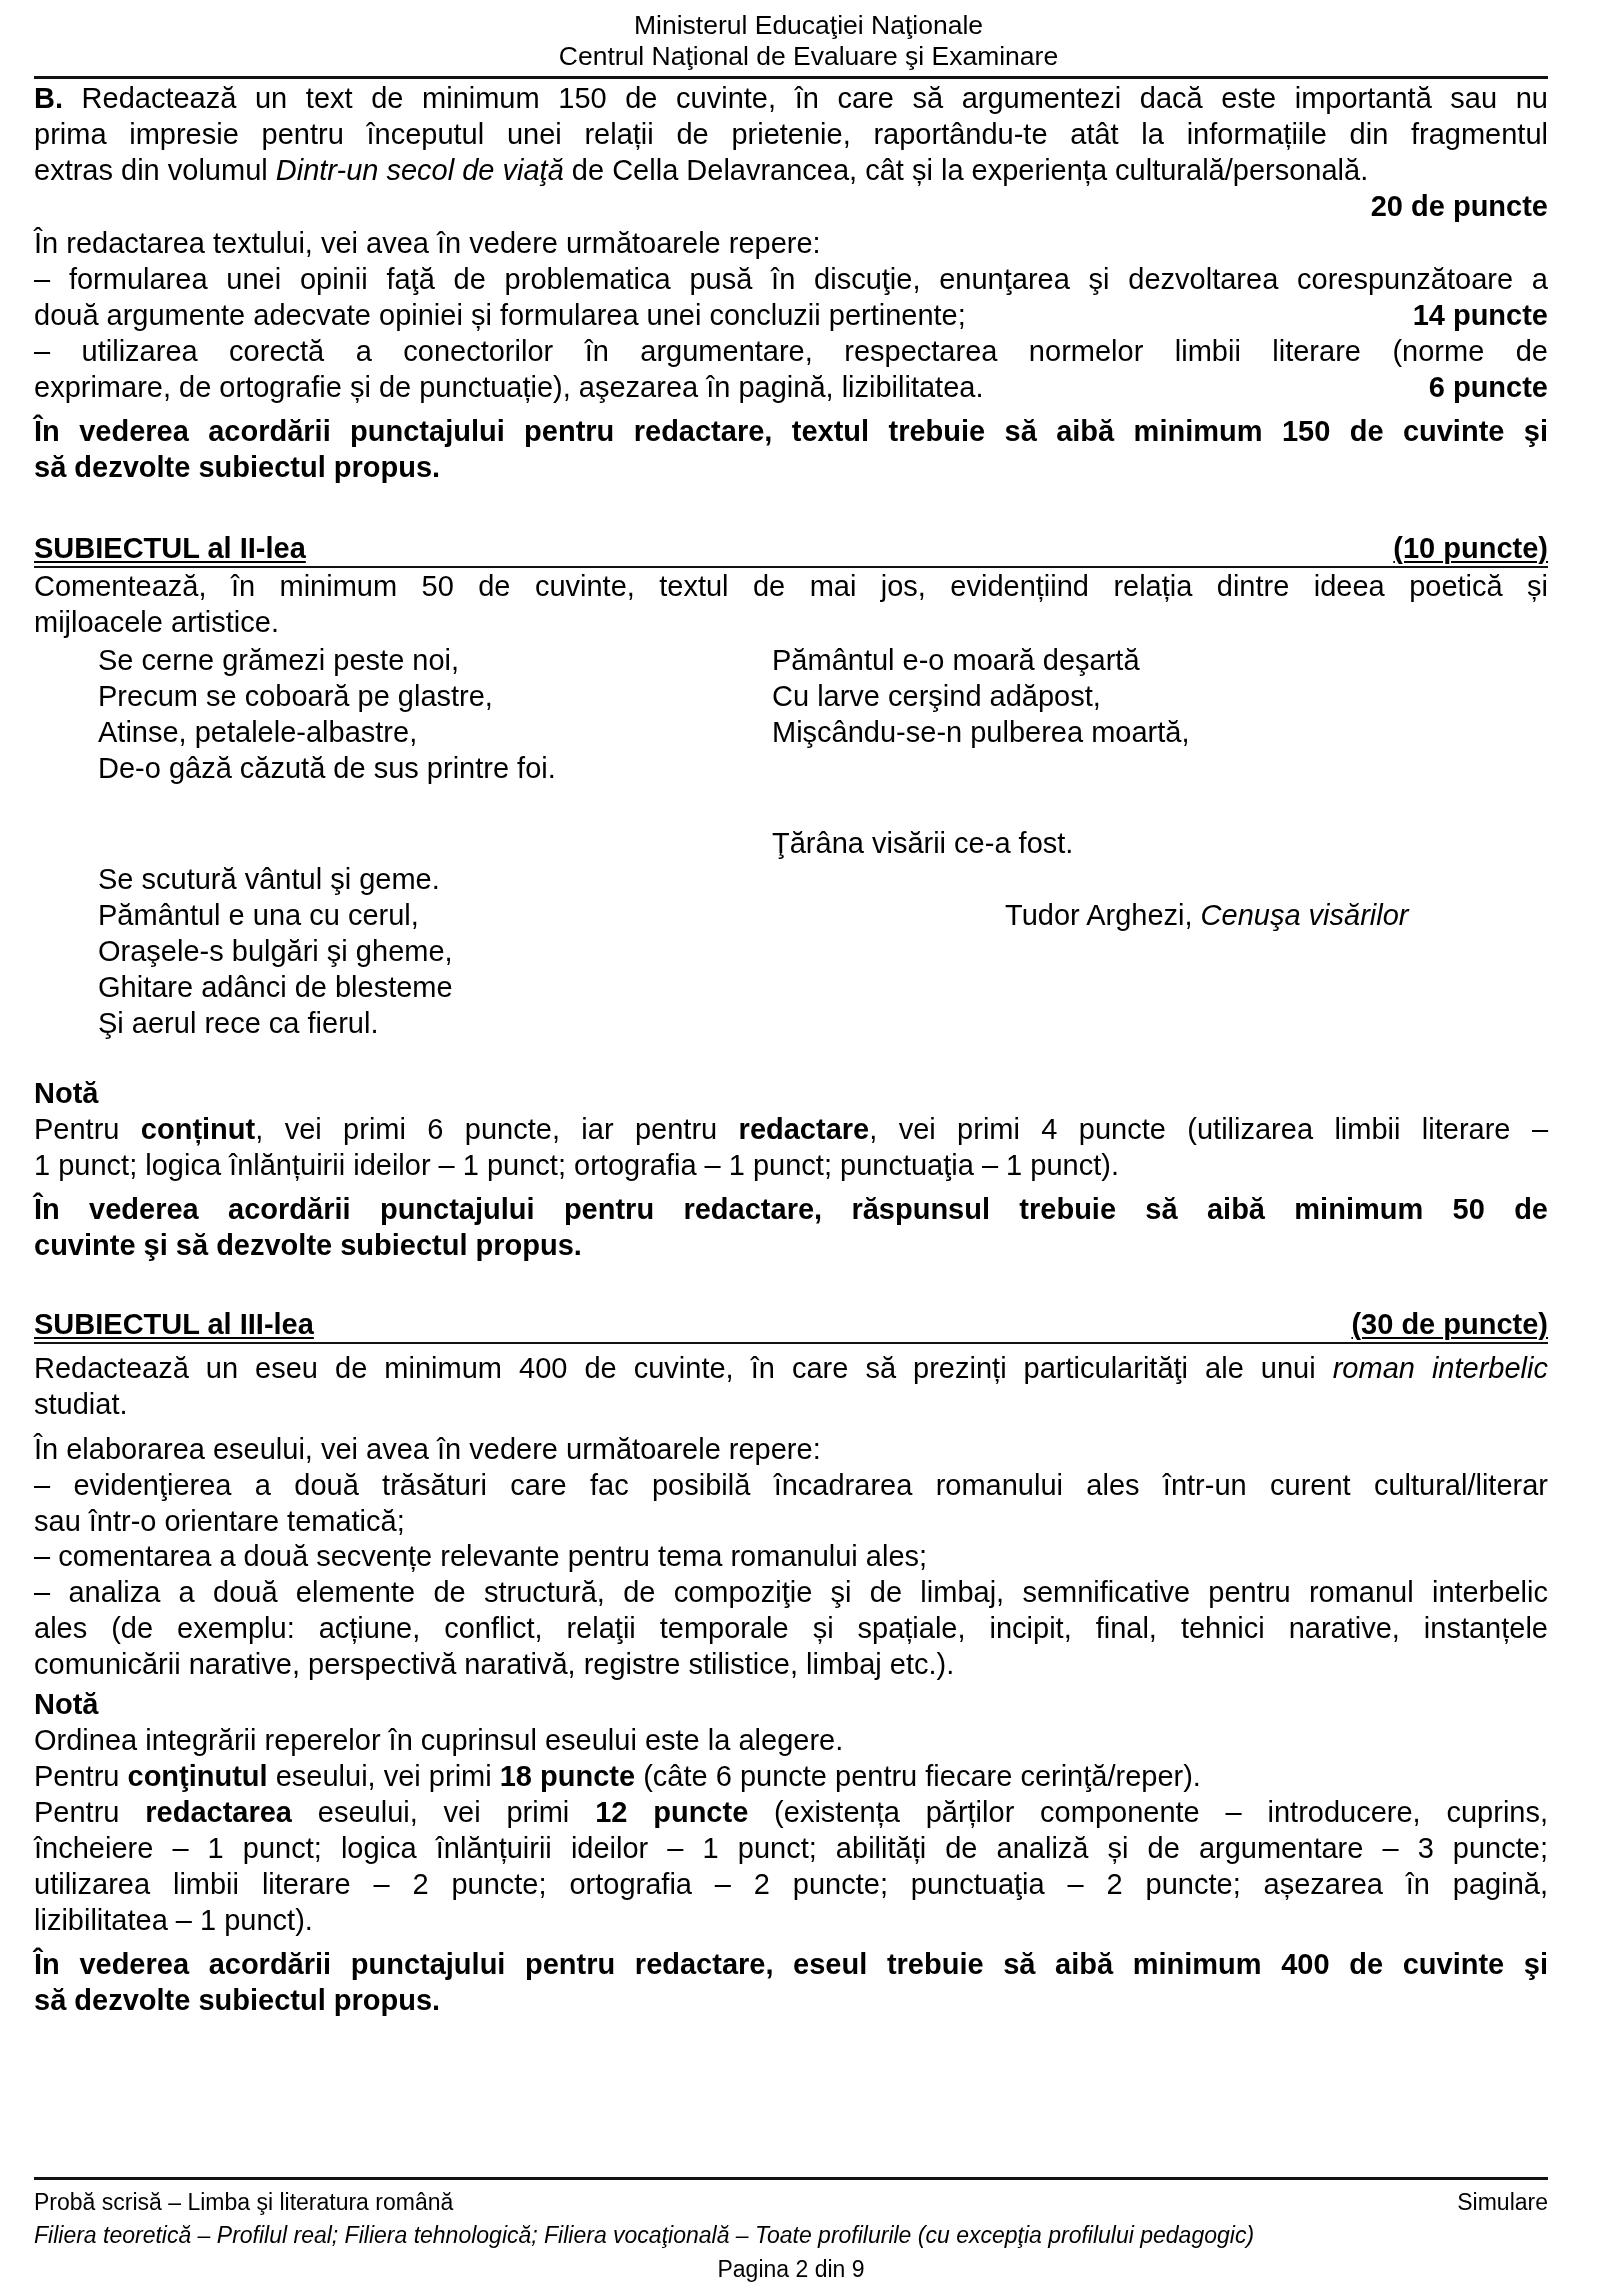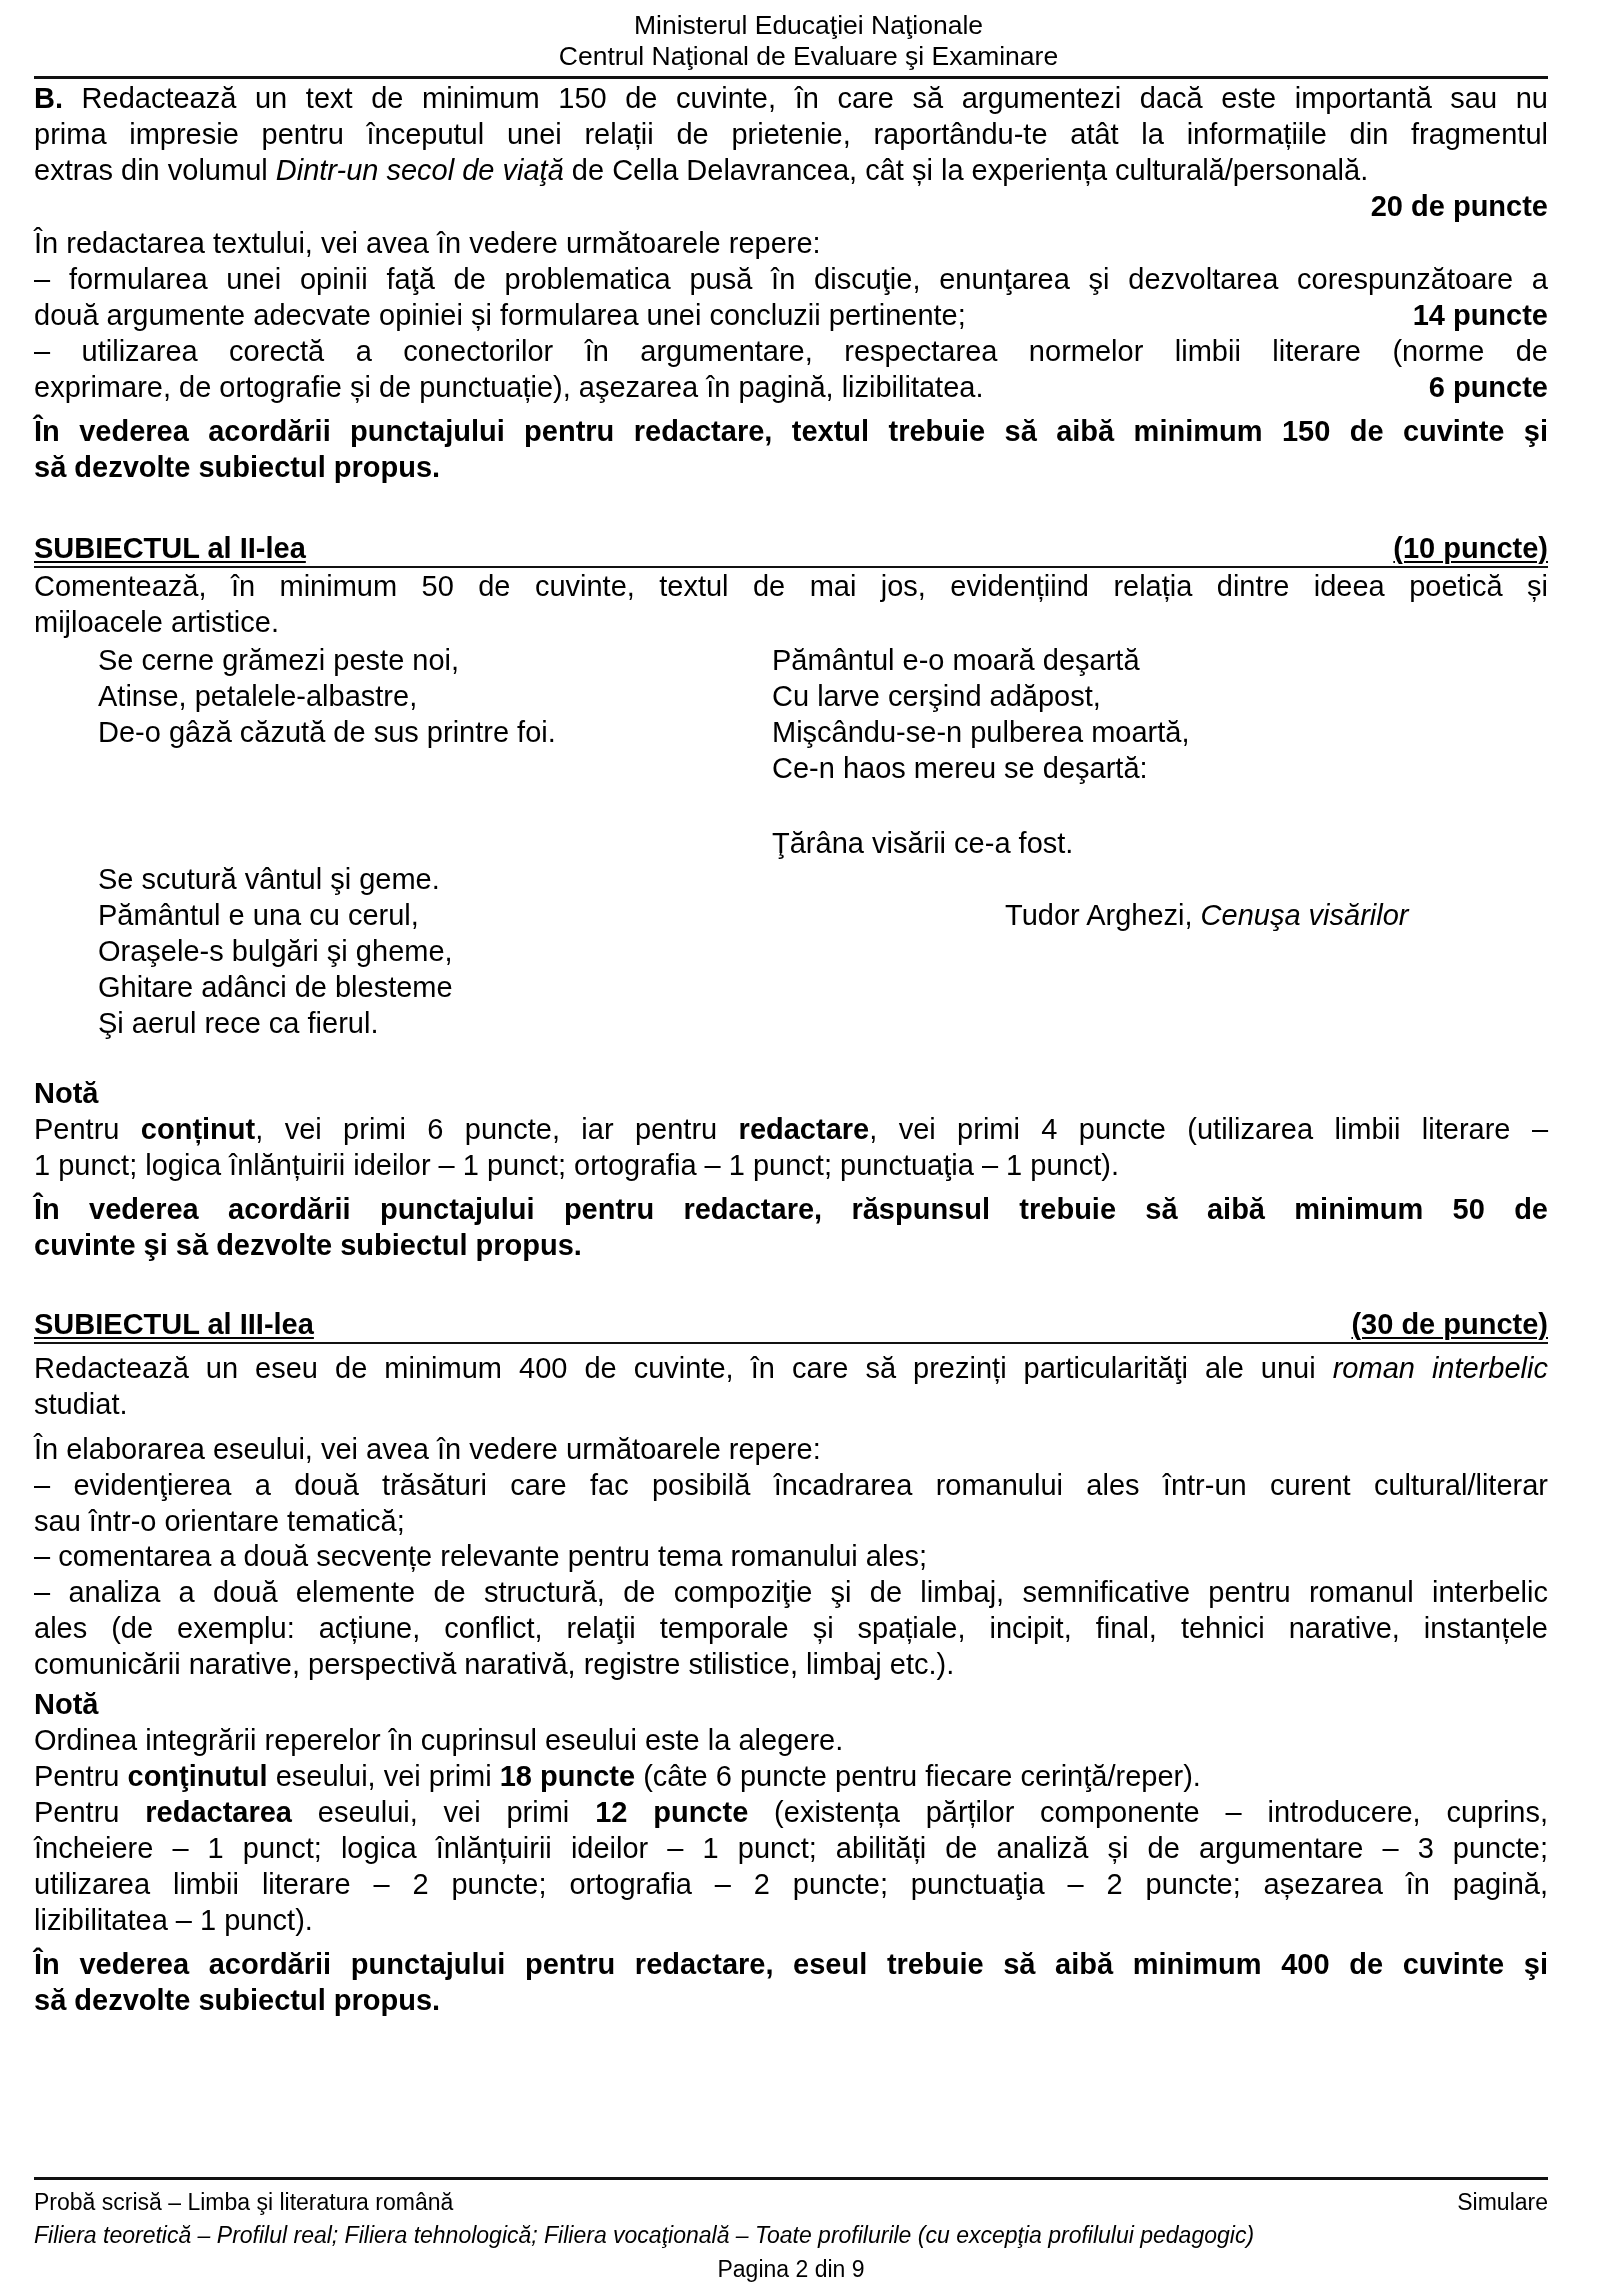--- a/index.html
+++ b/index.html
@@ -48,35 +48,35 @@
 
 <div class="subj" style="top:530px;">
   <span>SUBIECTUL al II-lea</span>
   <span>(10 puncte)</span>
 </div>
 <div class="t jl" style="top:568px;">Comentează, în minimum 50 de cuvinte, textul de mai jos, evidențiind relația dintre ideea poetică și</div>
 <div class="t" style="top:604px;">mijloacele artistice.</div>
 
 <div class="poem" style="left:98px; top:642px;">
   <div>Se cerne grămezi peste noi,</div>
+  <div>Precum se coboară pe glastre,</div>
   <div>Atinse, petalele-albastre,</div>
   <div>De-o gâză căzută de sus printre foi.</div>
 </div>
 <div class="poem" style="left:98px; top:861px;">
   <div>Se scutură vântul şi geme.</div>
   <div>Pământul e una cu cerul,</div>
   <div>Oraşele-s bulgări şi gheme,</div>
   <div>Ghitare adânci de blesteme</div>
   <div>Şi aerul rece ca fierul.</div>
 </div>
 <div class="poem" style="left:772px; top:642px;">
   <div>Pământul e-o moară deşartă</div>
   <div>Cu larve cerşind adăpost,</div>
   <div>Mişcându-se-n pulberea moartă,</div>
-  <div>Ce-n haos mereu se deşartă:</div>
 </div>
 <div class="poem" style="left:772px; top:825px;">Ţărâna visării ce-a fost.</div>
 <div class="poem" style="left:1005px; top:897px;"><span>Tudor Arghezi, </span><span class="i">Cenuşa visărilor</span></div>
 
 <div class="t b" style="top:1075px;">Notă</div>
 <div class="t jl" style="top:1111px;"><span>Pentru </span><span class="b">conținut</span><span>, vei primi 6 puncte, iar pentru </span><span class="b">redactare</span><span>, vei primi 4 puncte (utilizarea limbii literare –</span></div>
 <div class="t" style="top:1147px;">1 punct; logica înlănțuirii ideilor – 1 punct; ortografia – 1 punct; punctuaţia – 1 punct).</div>
 <div class="t b jl" style="top:1191px;">În vederea acordării punctajului pentru redactare, răspunsul trebuie să aibă minimum 50 de</div>
 <div class="t b" style="top:1227px;">cuvinte şi să dezvolte subiectul propus.</div>
 

